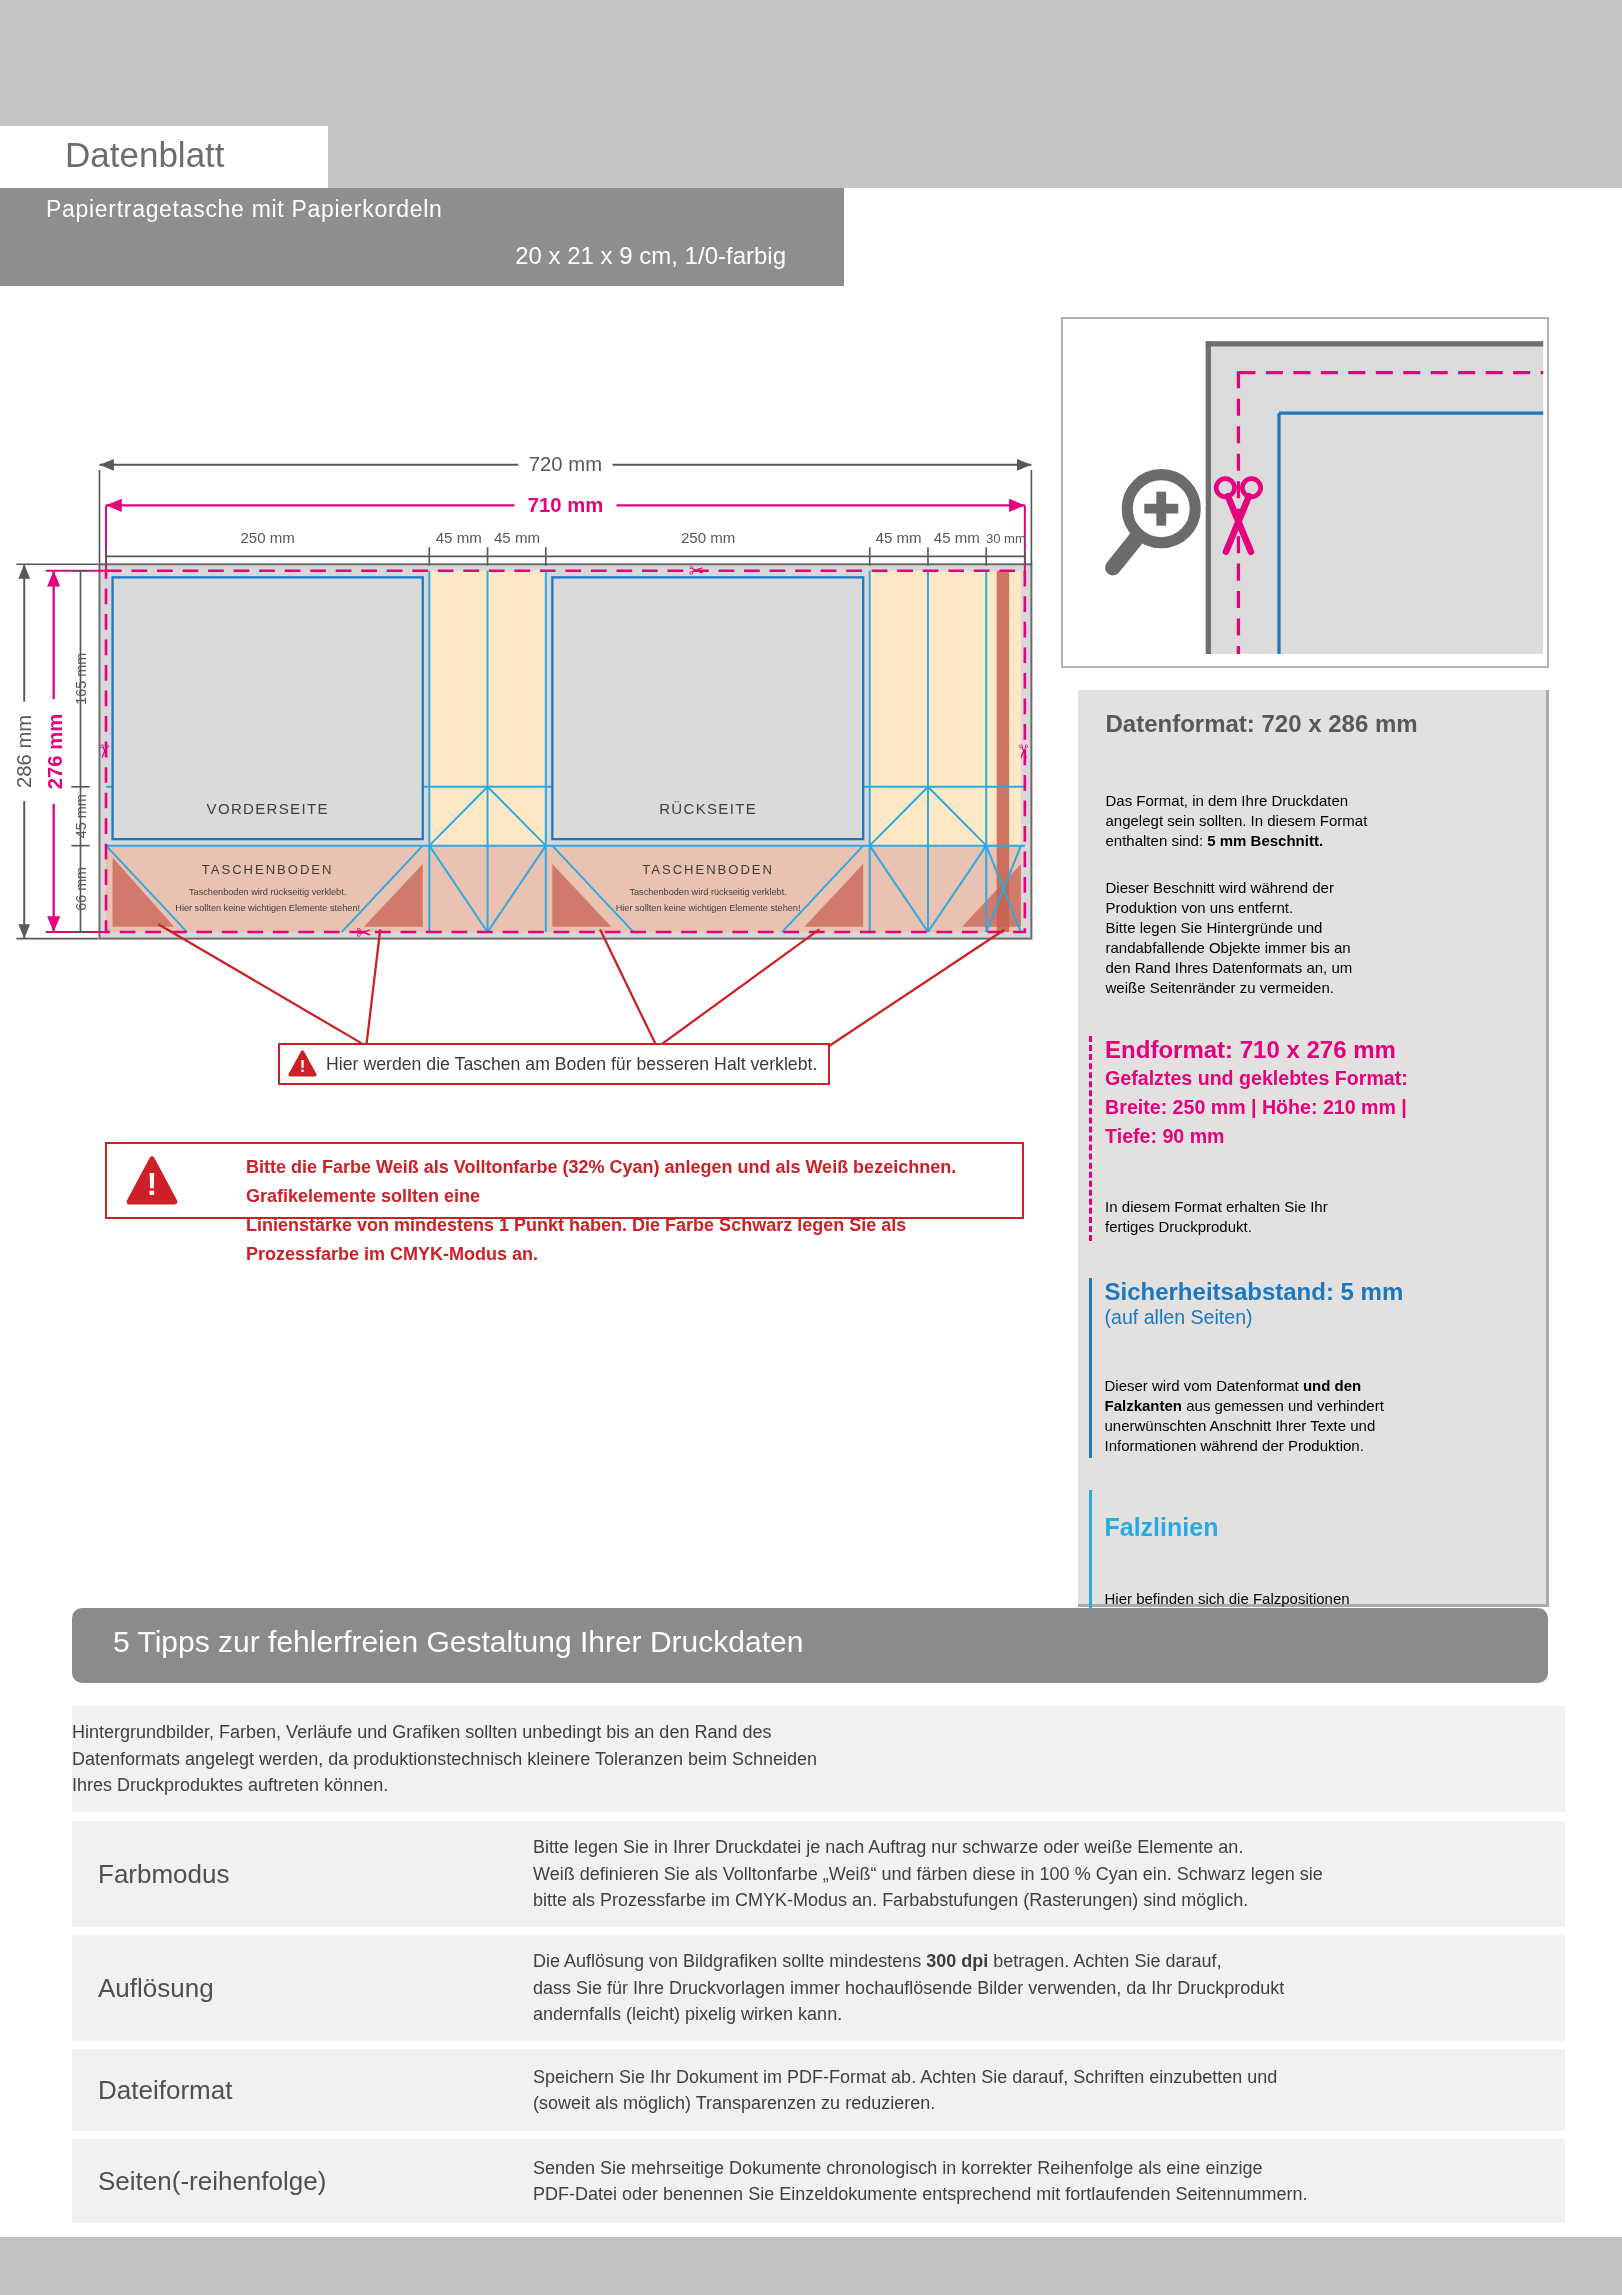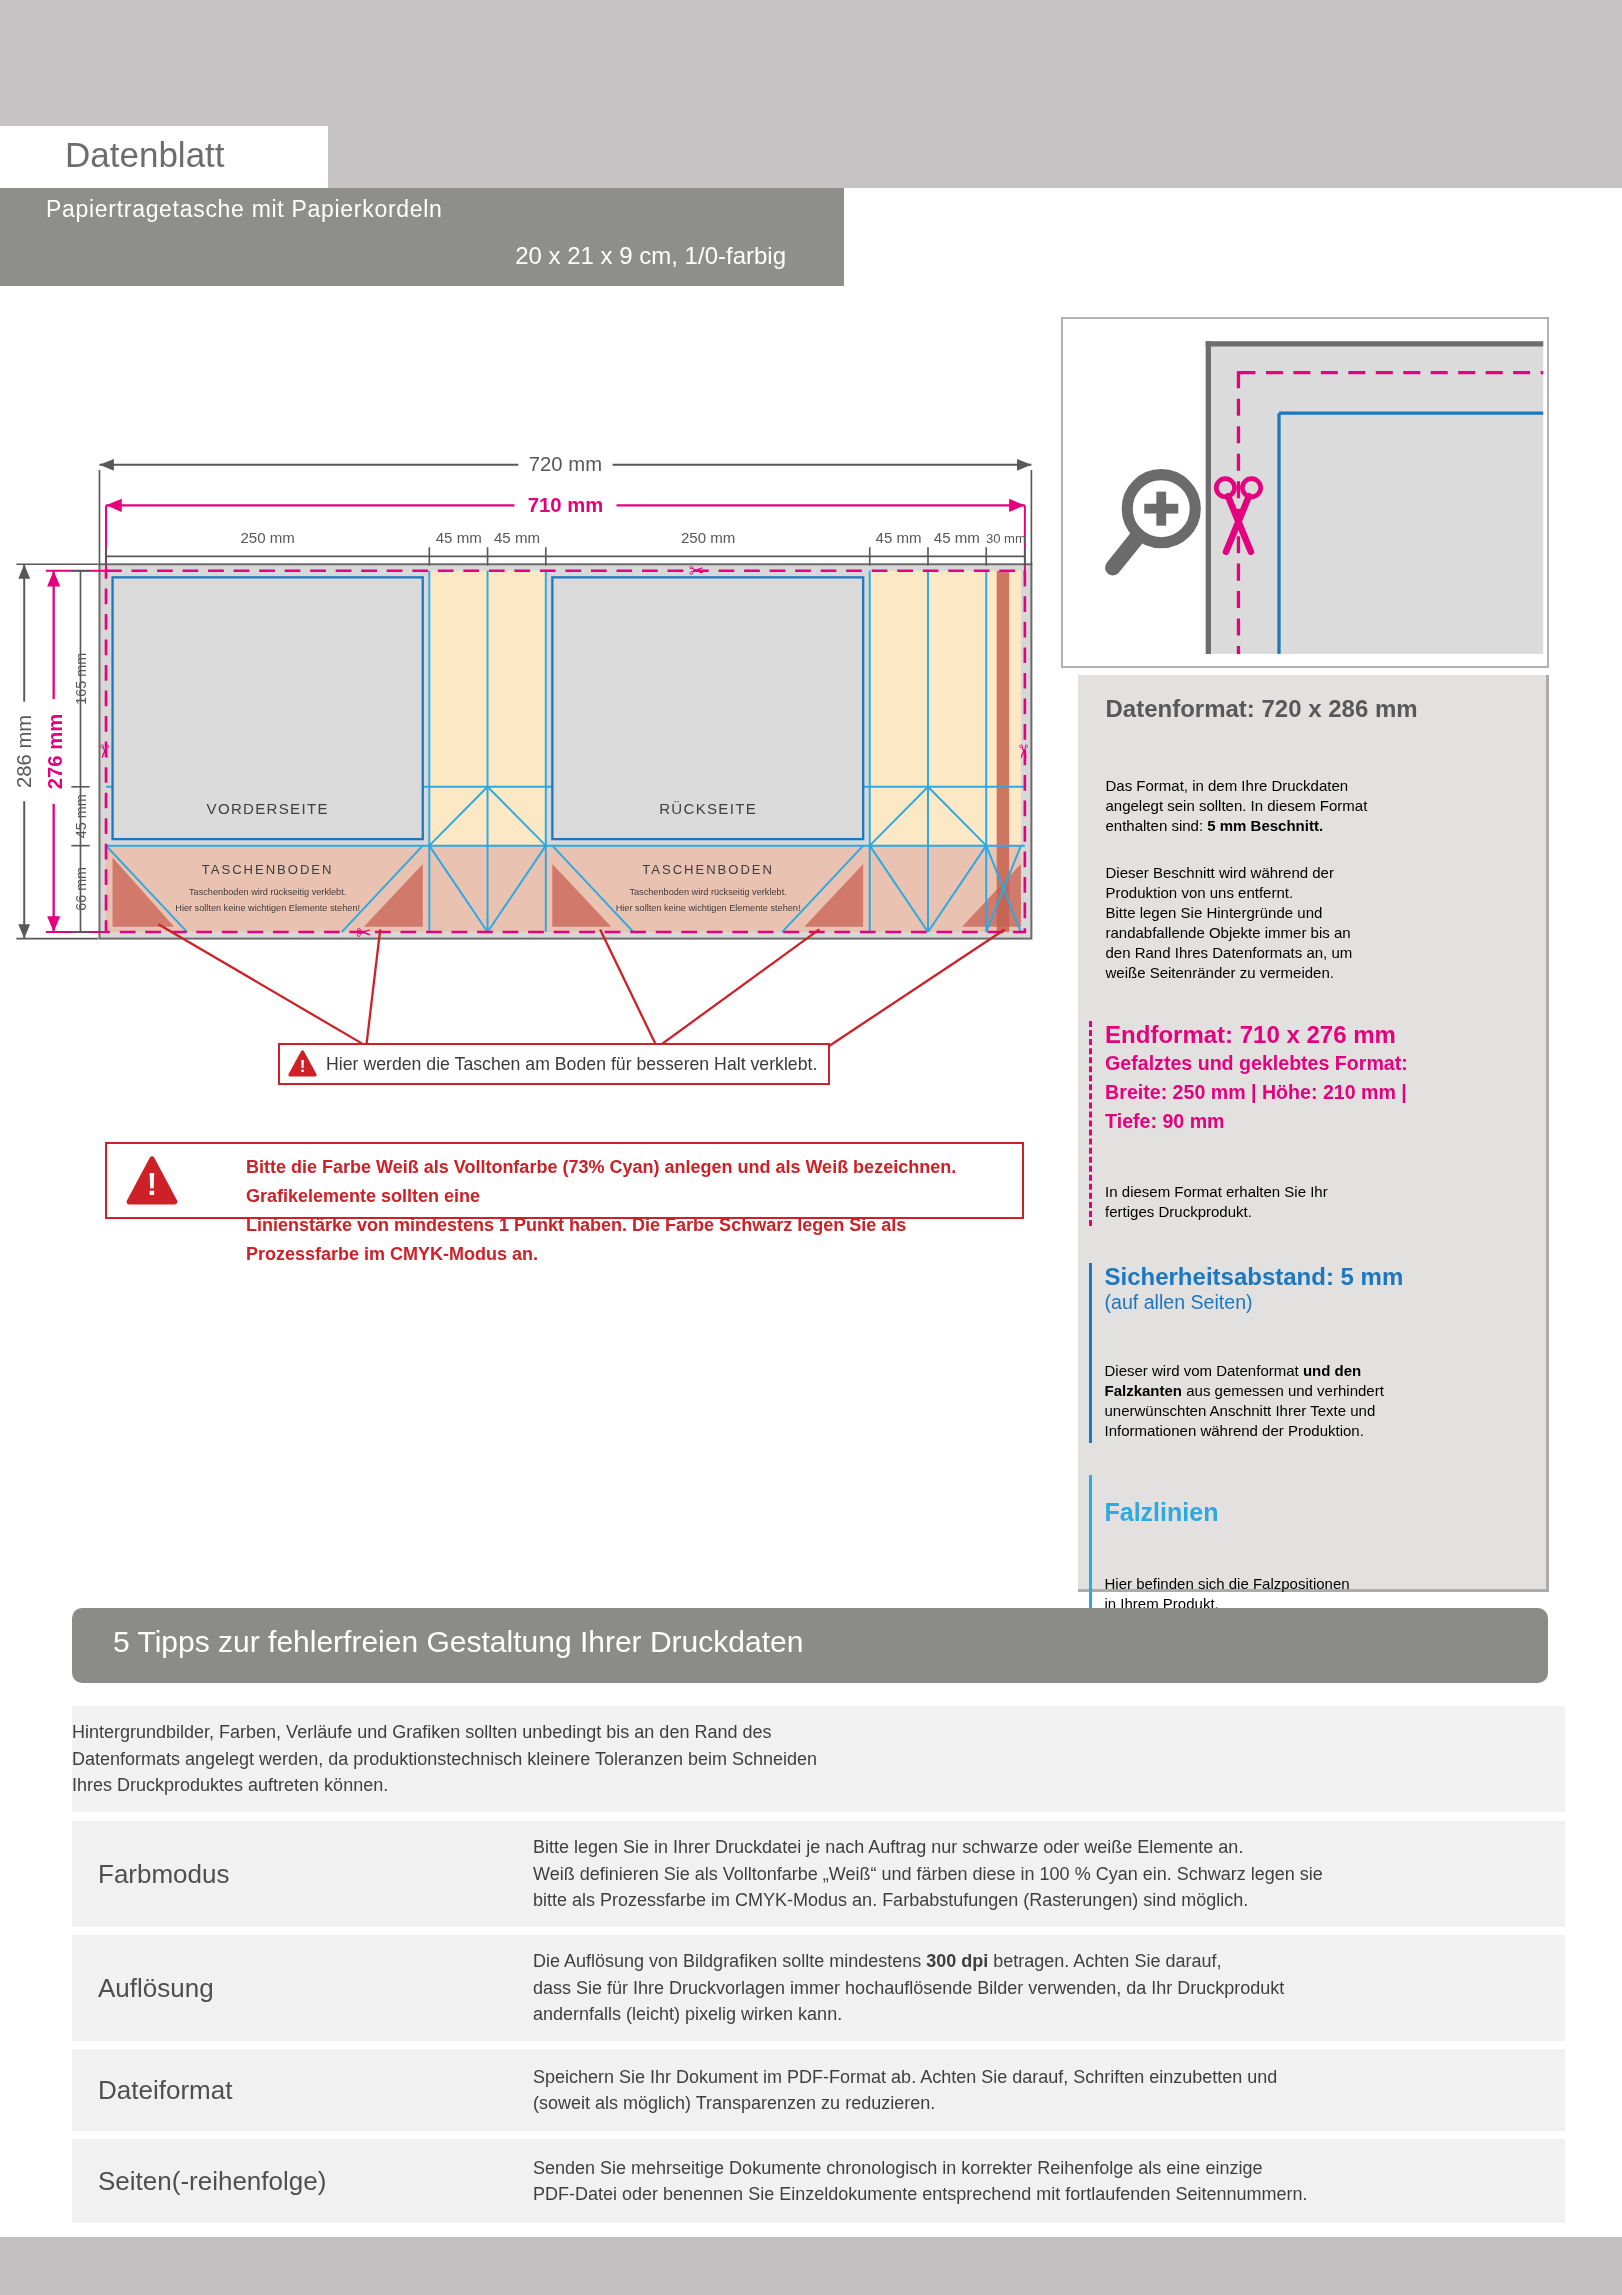--- a/index.html
+++ b/index.html
@@ -17,21 +17,21 @@
   #art{left:0;top:0;width:1623px;height:1139px;pointer-events:none;}
   
   #calloutbox{left:278px;top:1043px;width:548px;height:38px;background:#fff;border:2.6px solid #cd2027;
       display:flex;align-items:center;}
   #calloutbox .txt{font-size:17.7px;color:#3a3a3a;margin-left:9.2px;}
   #warnbox{left:105px;top:1142px;width:915px;height:73px;background:#fff;border:2.6px solid #cd2027;}
   #warnbox .txt{position:absolute;left:139px;top:9.2px;font-size:18px;line-height:1.6;font-weight:bold;color:#cd2027;}
   
   #detailbox{left:1061px;top:317px;width:488px;height:351px;background:#fff;border:2.6px solid #b3b1b1;box-sizing:border-box;}
   
-  #infopanel{left:1078px;top:675px;width:471px;height:917px;background:#e2e1e0;
+  #infopanel{left:1078px;top:690px;width:471px;height:917px;background:#e2e1e0;
      border-right:3.9px solid #acabab;border-bottom:3.9px solid #acabab;box-sizing:border-box;}
   .ip{position:absolute;left:27.5px;width:419px;}
   .rich{white-space:pre-line;}
   .h-gray{font-size:24px;font-weight:bold;color:#58585a;}
   .h-mag{font-size:24px;font-weight:bold;color:#e5007d;}
   .h-blue{font-size:24px;font-weight:bold;color:#1b77c0;}
   .h-cyan{font-size:25px;font-weight:bold;color:#2ba9e1;margin-top:23px;}
   .sub-mag{font-size:19.6px;font-weight:bold;color:#e5007d;line-height:1.47;}
   .sub-blue{font-size:19.6px;color:#1b77c0;}
   .body-g{font-size:15px;color:#000000;line-height:1.33;margin-top:47px;}
@@ -214,21 +214,21 @@
       <text x="22" y="33" text-anchor="middle" font-size="26" font-weight="bold" fill="#ffffff" font-family="'Liberation Sans',sans-serif">!</text>
     </svg>
     <span class="txt">Hier werden die Taschen am Boden für besseren Halt verklebt.</span>
   </div>
 
   <div class="abs" id="warnbox">
     <svg class="abs" style="left:18.3px;top:10.5px" width="54" height="52" viewBox="0 0 82 80">
       <path d="M41,6 L76,72 L6,72 Z" fill="#cd2027" stroke="#cd2027" stroke-width="8" stroke-linejoin="round"></path>
       <text x="41" y="62" text-anchor="middle" font-size="48" font-weight="bold" fill="#ffffff" font-family="'Liberation Sans',sans-serif">!</text>
     </svg>
-    <div class="txt rich"><b>Bitte die Farbe Weiß als Volltonfarbe (73% Cyan) anlegen und als Weiß bezeichnen. Grafikelemente sollten eine
+    <div class="txt rich"><b>Bitte die Farbe Weiß als Volltonfarbe (32% Cyan) anlegen und als Weiß bezeichnen. Grafikelemente sollten eine
 Linienstärke von mindestens 1 Punkt haben. Die Farbe Schwarz legen Sie als Prozessfarbe im CMYK-Modus an.</b></div>
   </div>
 
   <div class="abs" id="detailbox">
     <svg width="483" height="346" viewBox="0 0 738 529">
       <rect x="218" y="34" width="516" height="478" fill="#dcdbdb"></rect>
       <line x1="218" y1="38" x2="734" y2="38" stroke="#6e6e6e" stroke-width="8"></line>
       <line x1="222" y1="34" x2="222" y2="512" stroke="#6e6e6e" stroke-width="8"></line>
       <line x1="268" y1="80" x2="268" y2="512" stroke="#e5007d" stroke-width="5" stroke-dasharray="26 16"></line>
       <line x1="268" y1="82" x2="734" y2="82" stroke="#e5007d" stroke-width="5" stroke-dasharray="26 16"></line>

